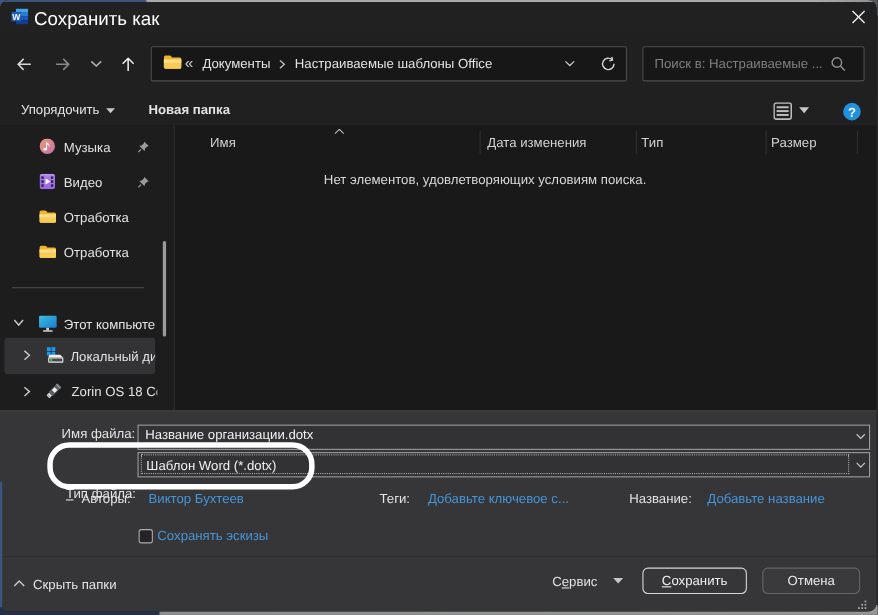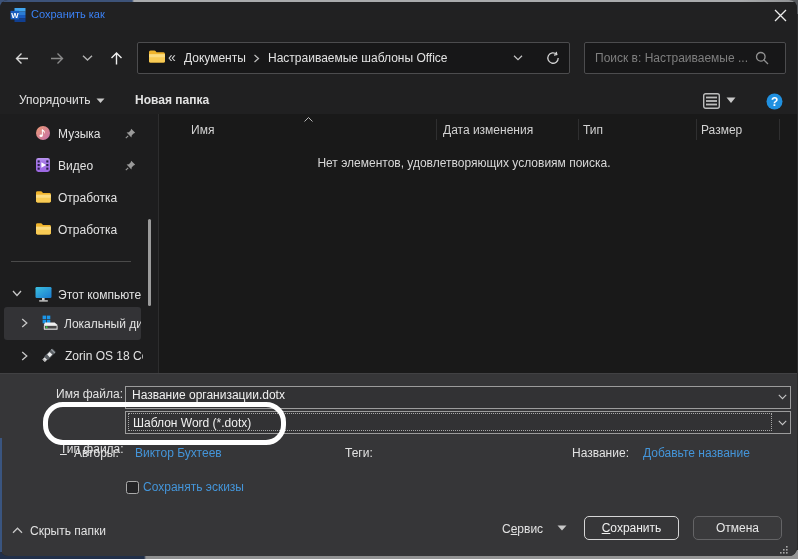--- a/index.html
+++ b/index.html
@@ -15,21 +15,21 @@
   #dlg { left:0; top:0; width:797px; height:556px; border-radius:8px; overflow:hidden; background:#202021; }
   #topstrip { left:0; top:0; width:797px; height:2px; background:linear-gradient(90deg,#3d5379 0px,#3d5379 132px,#a9abad 134px,#a9abad 740px,#8e9092 797px); }
   #titlebar { left:0; top:2px; width:797px; height:29px; background:#212122; }
   #navrow { left:0; top:30px; width:797px; height:54px; background:#202021; }
   #toolbar { left:0; top:84px; width:740px; height:30px; background:#202021; }
   #content { left:0; top:114px; width:797px; height:259px; background:#191919; }
   #sidebar { left:0; top:114px; width:159px; height:259px; background:#1d1d1e; border-right:1px solid #2d2d2e; }
   #botpanel { left:0; top:373px; width:797px; height:133px; background:#363638; border-top:1px solid #414143; }
   #botbar { left:0; top:506px; width:797px; height:50px; background:#363638; }
 
-  .ttl { font-size:11px; color:#3b82f6; }
+  .ttl { font-size:17px; color:#ffffff; }
   .box { background:#171718; border:1px solid #4c4c4e; border-radius:2px; }
   svg { display:block; }
   .lbl { color:#e2e2e2; }
   .lnk { color:#4495d9; }
   .hdr { color:#d2d2d2; }
   .sep { background:#2f2f30; width:1px; }
 </style></head>
 <body>
 <div class="abs" id="back-tl"></div>
 <div class="abs" id="back-tr"></div>
@@ -122,21 +122,21 @@
   <svg class="abs" style="left:304px;top:117px" width="9" height="5" viewBox="0 0 9 5">
     <path d="M0.5 4.5 L4.5 0.5 L8.5 4.5" stroke="#b8b8b8" stroke-width="1" fill="none"></path>
   </svg>
   <div class="abs sep" style="left:436px;top:119px;height:21px;"></div>
   <div class="abs hdr" style="left:443px;top:123px;">Дата изменения</div>
   <div class="abs sep" style="left:578px;top:119px;height:21px;"></div>
   <div class="abs hdr" style="left:583px;top:123px;">Тип</div>
   <div class="abs sep" style="left:696px;top:119px;height:21px;"></div>
   <div class="abs hdr" style="left:701px;top:123px;">Размер</div>
   <div class="abs sep" style="left:779px;top:119px;height:21px;"></div>
-  <div class="abs" style="left:160px;top:156px;width:562px;text-align:center;color:#d8d8d8;margin-left:23px;">Нет элементов, удовлетворяющих условиям поиска.</div>
+  <div class="abs" style="left:160px;top:156px;width:562px;text-align:center;color:#d8d8d8;">Нет элементов, удовлетворяющих условиям поиска.</div>
 
   <div class="abs" id="sidebar"></div>
 
   <svg class="abs" style="left:36px;top:126px" width="14" height="14" viewBox="0 0 14 14">
     <defs>
         <linearGradient id="mu" x1="0" y1="0" x2="1" y2="1">
       <stop offset="0" stop-color="#ec9a74"></stop>
           <stop offset="1" stop-color="#c470ab"></stop>
         </linearGradient>
       </defs>
@@ -251,20 +251,21 @@
   <div class="abs" style="left:133px;top:416px;color:#f0f0f0;">Шаблон Word (*.dotx)</div>
   <svg class="abs" style="left:778px;top:420px" width="9" height="6" viewBox="0 0 9 6">
     <path d="M0.8 0.8 L4.5 4.6 L8.2 0.8" stroke="#c6c6c6" stroke-width="1.1" fill="none"></path>
   </svg>
 
   <div class="abs" style="left:43px;top:402px;width:243px;height:43px;border:5px solid #fff;border-radius:20px;"></div>
 
   <div class="abs lbl" style="left:74px;top:446px;">Авторы:</div>
   <div class="abs lnk" style="left:135px;top:446px;">Виктор Бухтеев</div>
   <div class="abs lbl" style="left:345px;top:446px;">Теги:</div>
+  <div class="abs lnk" style="left:389px;top:446px;">Добавьте ключевое с...</div>
   <div class="abs lbl" style="left:572px;top:446px;">Название:</div>
   <div class="abs lnk" style="left:643px;top:446px;">Добавьте название</div>
 
   <div class="abs" style="left:126px;top:481px;width:13px;height:13px;border:1px solid #ababab;background:#242426;border-radius:2.5px;"></div>
   <div class="abs lnk" style="left:143px;top:480px;">Сохранять эскизы</div>
 
   <div class="abs" id="botbar"></div>
   <svg class="abs" style="left:12px;top:527px" width="11" height="7" viewBox="0 0 11 7">
     <path d="M1 5.8 L5.5 1.2 L10 5.8" stroke="#c8c8c8" stroke-width="1.3" fill="none"></path>
   </svg>

